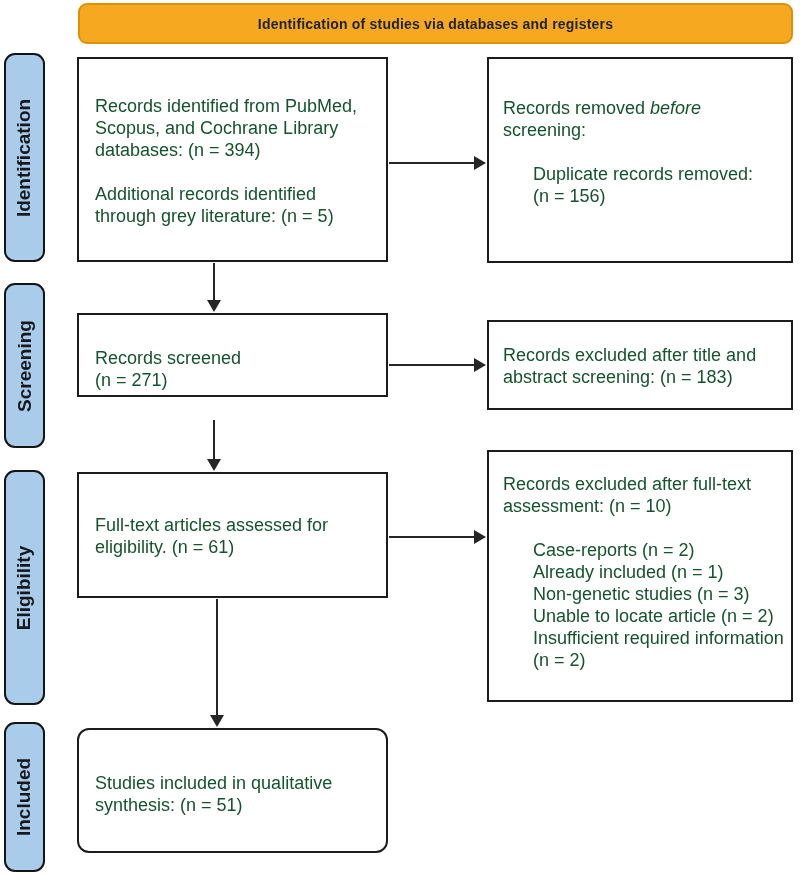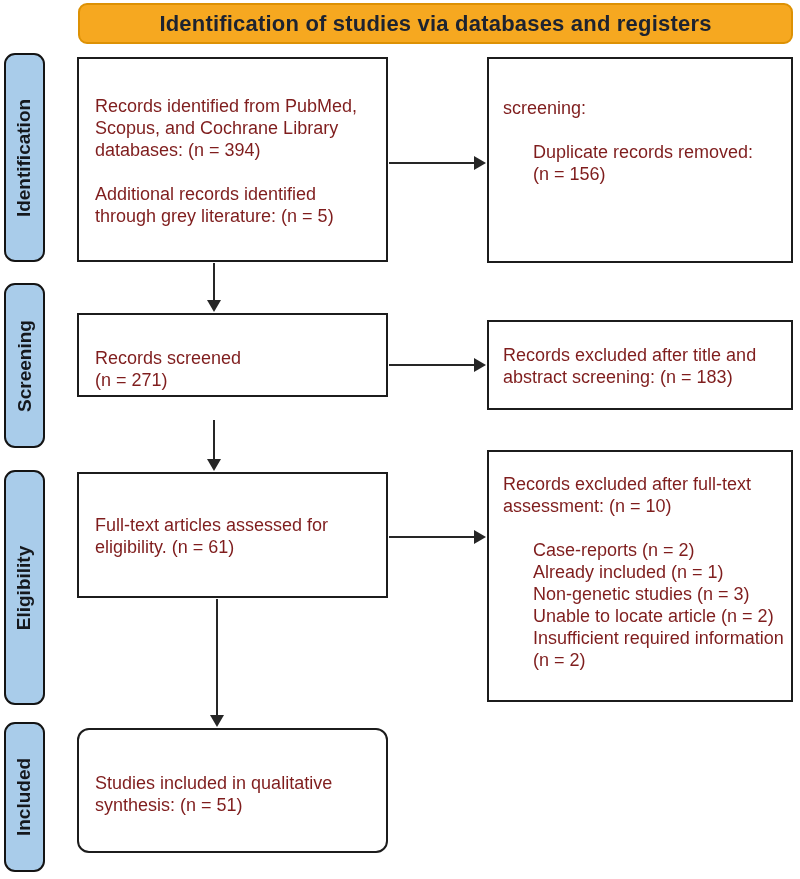--- a/index.html
+++ b/index.html
@@ -17,21 +17,21 @@
 
   
   .banner{
     position:absolute;
     left:78px;top:3px;width:715px;height:41px;
     background:#F6A820;
     border:2px solid #DD9104;
     border-radius:9px;
     box-sizing:border-box;
     display:flex;align-items:center;justify-content:center;
-    font-size:22px;font-weight:bold;color:#1d2330;
+    font-size:14px;font-weight:bold;color:#1d2330;
     letter-spacing:.2px;
   }
 
   
   .stage{
     position:absolute;
     width:41px;
     background:#A9CCEA;
     border:2.5px solid #141414;
     border-radius:11px;
@@ -47,21 +47,21 @@
   #stage-screening     {left:4px;top:283px;height:165px;}
   #stage-eligibility   {left:4px;top:470px;height:235px;}
   #stage-included      {left:4px;top:722px;height:150px;}
 
   
   .fbox{
     position:absolute;
     background:#ffffff;
     border:2.5px solid #1c1c1c;
     box-sizing:border-box;
-    font-size:18px;line-height:22px;color:#7f1d1d;
+    font-size:18px;line-height:22px;color:#14532d;
   }
   #box-identified {left:77px; top:57px; width:311px;height:205px;padding:36px 8px 0 16px;}
   #box-screened   {left:77px; top:313px;width:311px;height:84px;padding:32px 8px 0 16px;}
   #box-fulltext   {left:77px; top:472px;width:311px;height:126px;padding:40px 8px 0 16px;}
   #box-included   {left:77px; top:728px;width:311px;height:125px;padding:42px 8px 0 16px;border-radius:12px;}
   #box-removed    {left:487px;top:57px; width:306px;height:206px;padding:38px 6px 0 14px;}
   #box-excl-title {left:487px;top:320px;width:306px;height:90px; padding:22px 4px 0 14px;}
   #box-excl-full  {left:487px;top:450px;width:306px;height:252px;padding:21px 6px 0 14px;}
 
   .para-gap{margin-top:22px;}
@@ -133,20 +133,21 @@
   </div>
 
   <div class="fbox" id="box-included">
     <div>
         <div>Studies included in qualitative</div>
         <div>synthesis: (n = 51)</div>
       </div>
   </div>
 
   <div class="fbox" id="box-removed">
+    <div><span>Records removed </span><em>before</em></div>
     <div>screening:</div>
     <div class="indent">
         <div>Duplicate records removed:</div>
         <div>(n = 156)</div>
       </div>
   </div>
 
   <div class="fbox" id="box-excl-title">
     <div>
         <div>Records excluded after title and</div>

